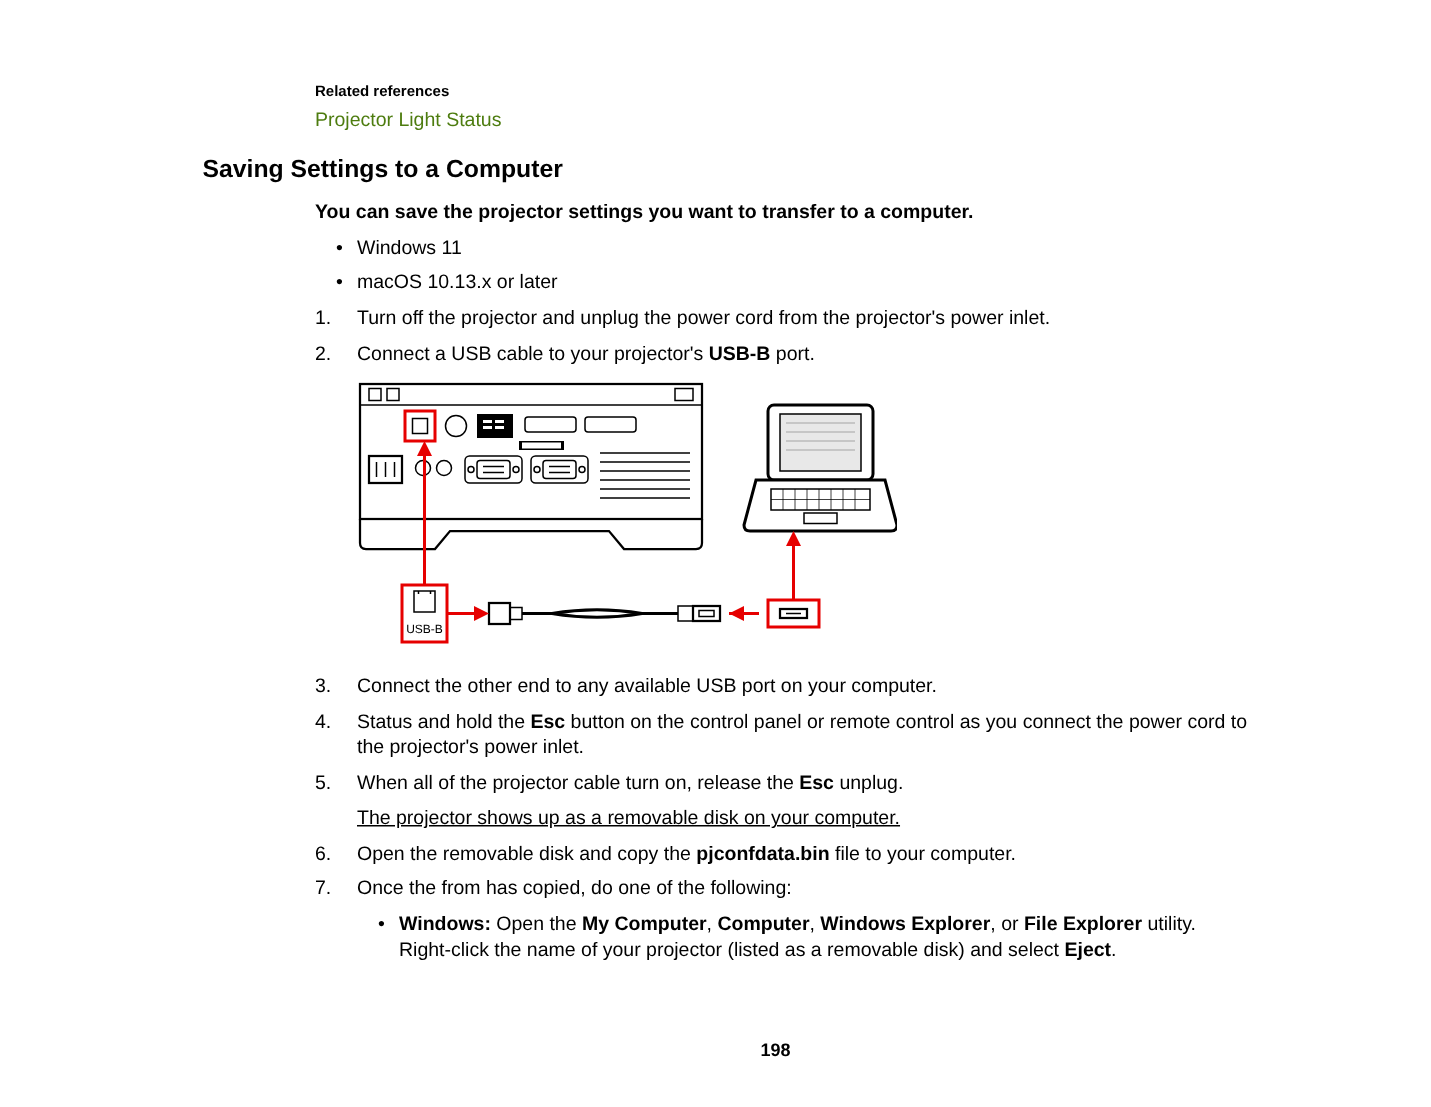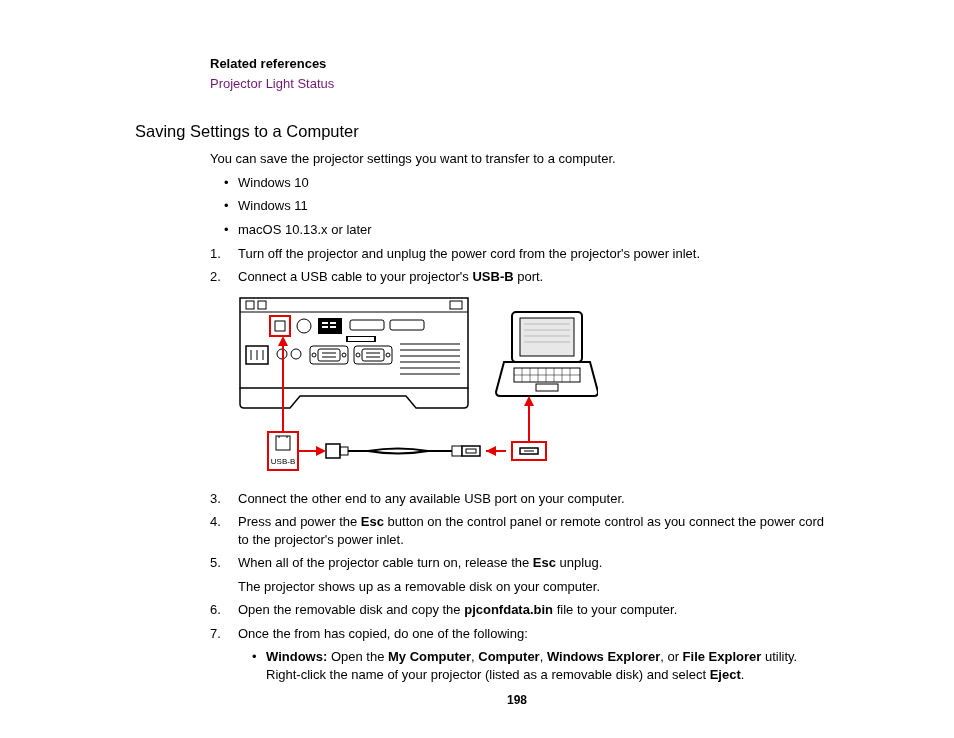--- a/index.html
+++ b/index.html
@@ -21,42 +21,43 @@
     box-sizing: border-box;
   }
   .content {
     position: absolute;
     left: 135px;
     top: 55px;
     width: 700px;
   }
   .related-refs-heading {
     font-weight: bold;
-    font-size: 13px;
+    font-size: 10px;
     margin-left: 75px;
     margin-bottom: 2px;
   }
   .related-link {
-    color: #701a75;
+    color: #4d7c0f;
     font-size: 13px;
     margin-left: 75px;
     cursor: pointer;
     display: block;
-    margin-bottom: 28px;
+    margin-bottom: 14px;
   }
   h2.section-heading {
     font-size: 16.5px;
-    font-weight: normal;
+    font-weight: bold;
     margin: 0 0 8px 0;
   }
   .body-block {
     margin-left: 75px;
   }
   p.para {
     margin: 0 0 6px 0;
+    font-weight: bold;
   }
   ul.bullets {
     margin: 4px 0 4px 0;
     padding-left: 14px;
     list-style: none;
   }
   ul.bullets li {
     margin-bottom: 6px;
     position: relative;
     padding-left: 14px;
@@ -80,20 +81,21 @@
     margin-bottom: 6px;
   }
   ol.steps > li::before {
     content: counter(step) ".";
     position: absolute;
     left: 0;
     top: 0;
   }
   .step-continuation {
     margin: 6px 0 0 0;
+    text-decoration: underline;
   }
   .nested-bullets {
     margin: 6px 0 0 0;
     padding-left: 14px;
     list-style: none;
   }
   .nested-bullets li {
     position: relative;
     padding-left: 14px;
     margin-bottom: 4px;
@@ -131,21 +133,20 @@
 
     <div class="related-refs-heading">Related references</div>
     <a class="related-link">Projector Light Status</a>
 
     <h2 class="section-heading">Saving Settings to a Computer</h2>
 
     <div class="body-block">
       <p class="para">You can save the projector settings you want to transfer to a computer.</p>
 
       <ul class="bullets">
-        <li>Windows 10</li>
         <li>Windows 11</li>
         <li>macOS 10.13.x or later</li>
       </ul>
 
       <ol class="steps">
         <li><span>Turn off the projector and unplug the power cord from the projector's power inlet.</span></li>
         <li>
           <span>Connect a USB cable to your projector's </span><span class="bold">USB-B</span><span> port.</span>
 
           <div class="figure">
@@ -265,21 +266,21 @@
                 <line x1="286" y1="155" x2="296" y2="155" stroke="#000"></line>
 
                 <line x1="291" y1="146" x2="291" y2="106" stroke="#e60000" stroke-width="2"></line>
                 <polygon points="291,100 286,110 296,110" fill="#e60000"></polygon>
               </g>
             </svg>
           </div>
         </li>
         <li><span>Connect the other end to any available USB port on your computer.</span></li>
         <li>
-          <span>Press and power the </span><span class="bold">Esc</span><span> button on the control panel or remote control as you connect the power cord to the projector's power inlet.</span>
+          <span>Status and hold the </span><span class="bold">Esc</span><span> button on the control panel or remote control as you connect the power cord to the projector's power inlet.</span>
         </li>
         <li>
           <span>When all of the projector cable turn on, release the </span><span class="bold">Esc</span><span> unplug.</span>
           <p class="step-continuation">The projector shows up as a removable disk on your computer.</p>
         </li>
         <li>
           <span>Open the removable disk and copy the </span><span class="bold">pjconfdata.bin</span><span> file to your computer.</span>
         </li>
         <li>
           <span>Once the from has copied, do one of the following:</span>

